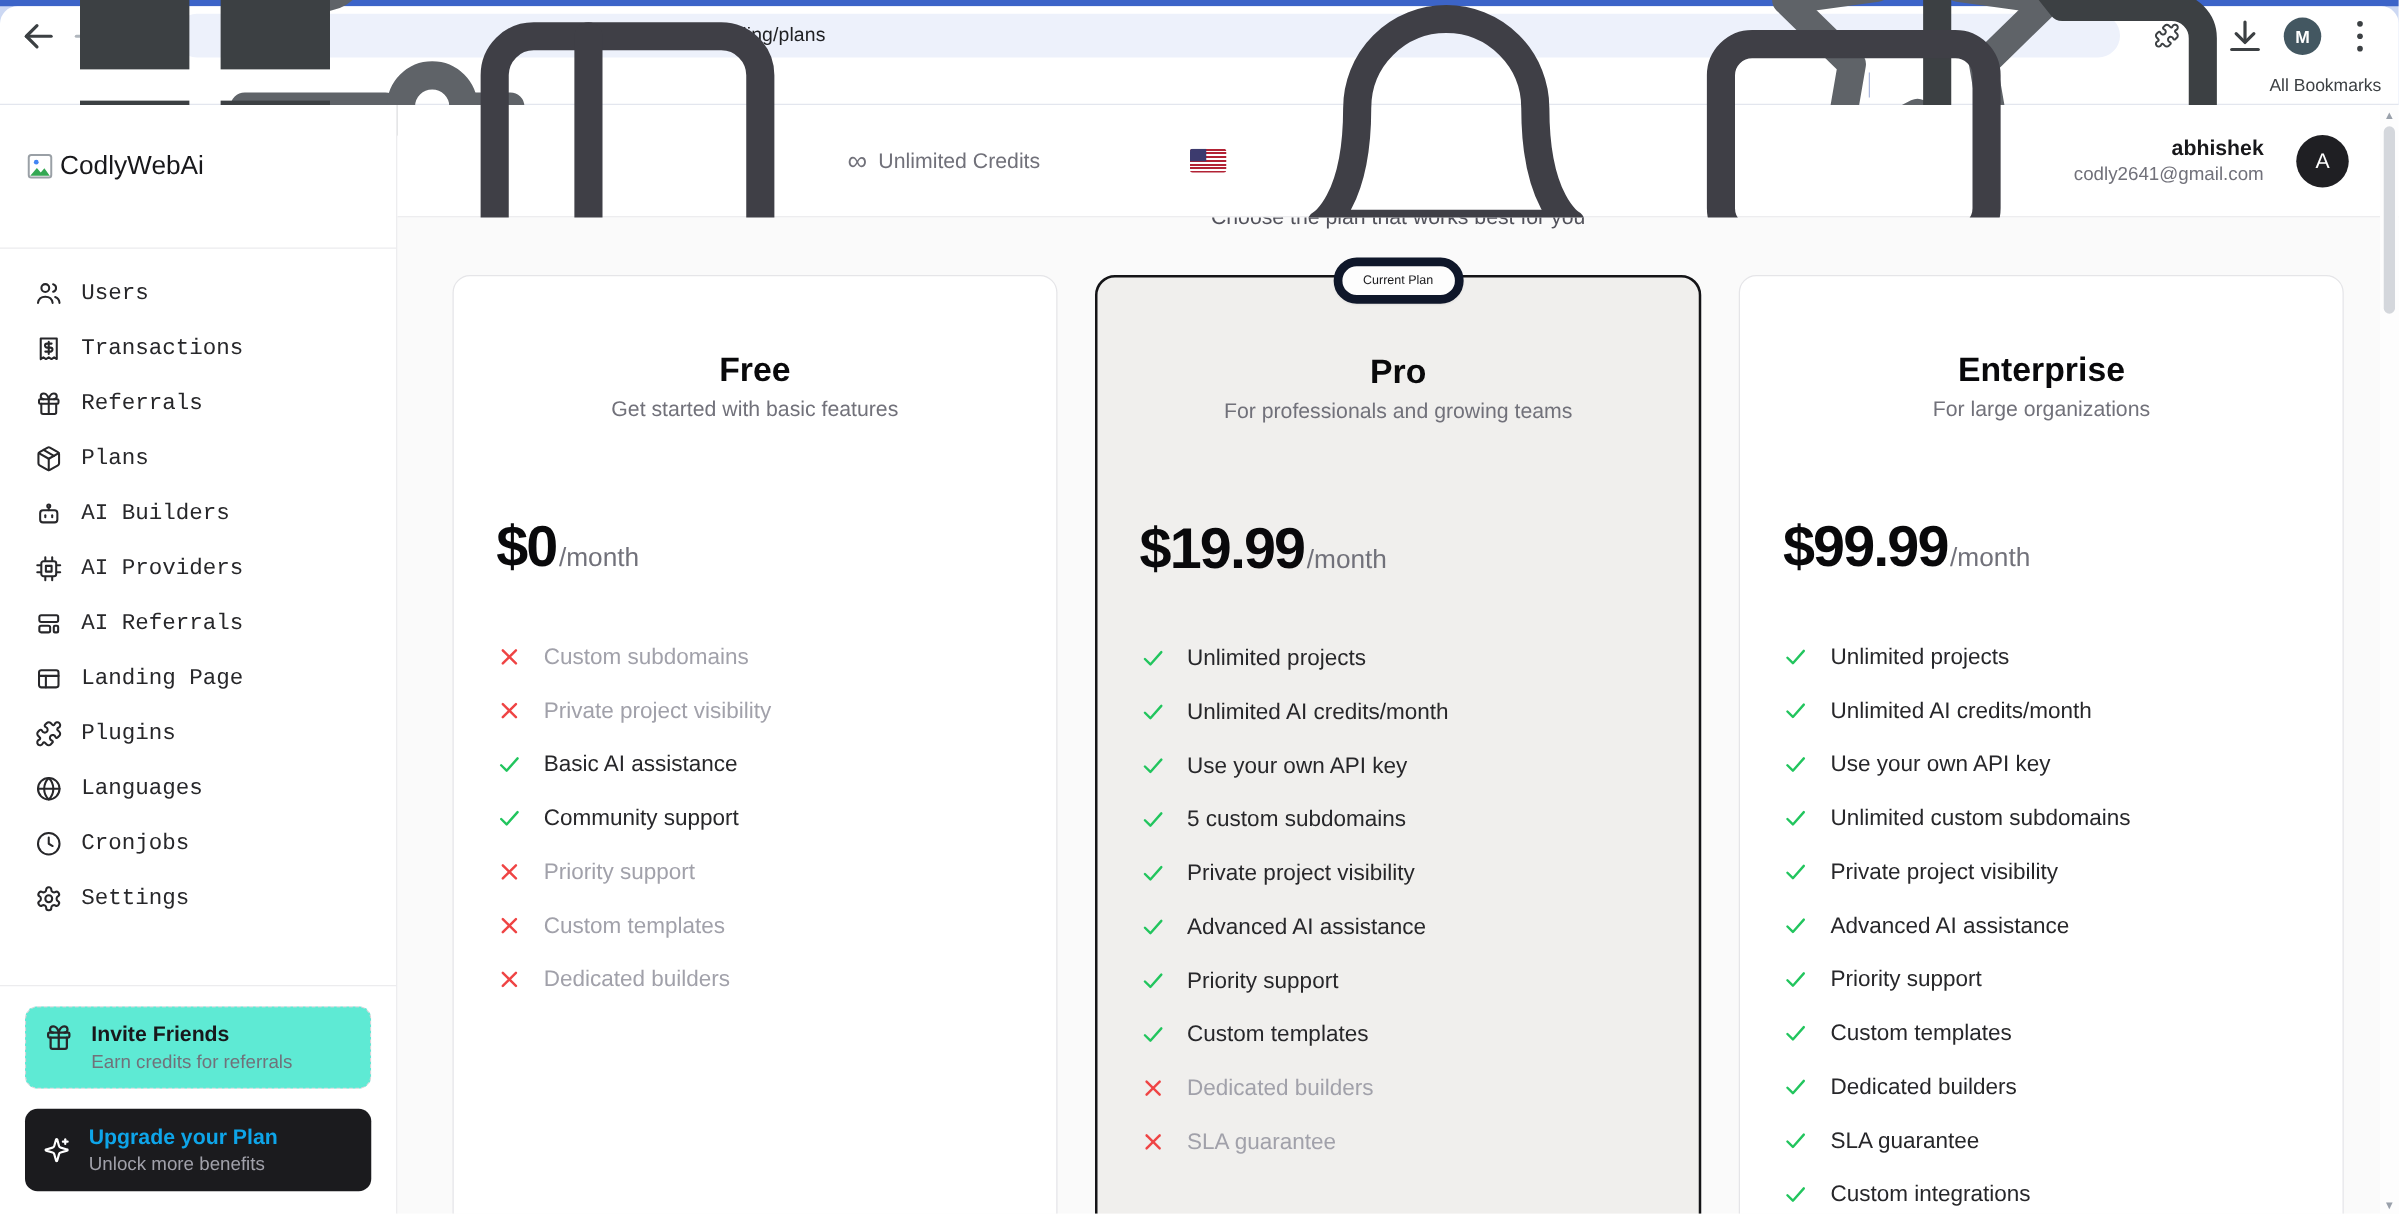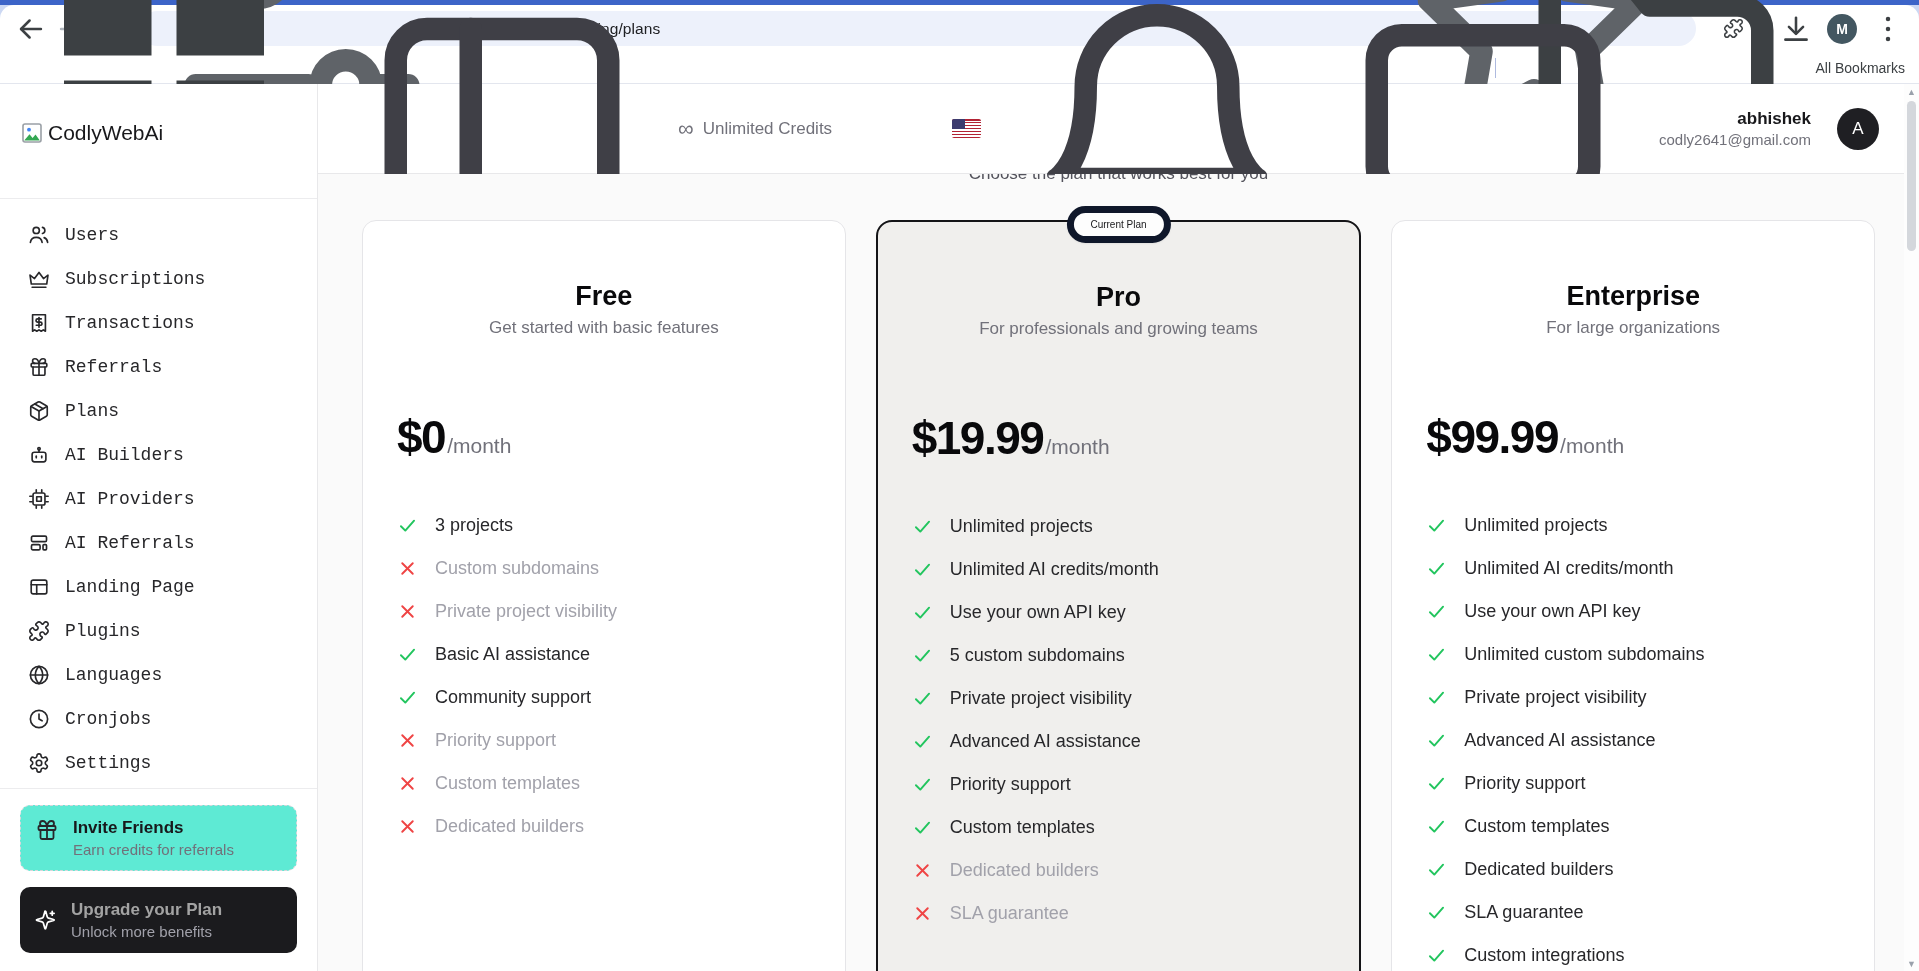--- a/index.html
+++ b/index.html
@@ -52,21 +52,21 @@
   .invite-card { border:1.6px dashed #d6d6da; background:#5eead4; border-radius:10px;
     padding:12px 14px; display:flex; gap:14px; cursor:pointer; }
   .invite-card .icon { width:24px; height:24px; color:#27272a; display:flex; }
   .invite-card .icon svg{ width:24px; height:24px; }
   .card-title { font-size:17px; font-weight:bold; color:#18181b; }
   .card-sub { font-size:15px; color:#71717a; margin-top:3px; }
   .upgrade-card { margin-top:16px; background:#1b1b1e; border-radius:10px; padding:13px 14px;
     display:flex; align-items:center; gap:14px; cursor:pointer; }
   .upgrade-card .icon { width:23px; height:23px; color:#fff; display:flex; }
   .upgrade-card .icon svg{ width:23px; height:23px; }
-  .upgrade-card .card-title { color:#a3a3a3; }
+  .upgrade-card .card-title { color:#0ea5e9; }
   .upgrade-card .card-sub { color:#a1a1aa; }
 
   .main { flex:1; display:flex; flex-direction:column; min-width:0; }
   .app-header { height:90px; background:#fff; border-bottom:1px solid #e8e8ea;
     display:flex; align-items:center; padding:0 40px 0 34px; gap:26px; }
   .hbtn { display:flex; color:#3f3f46; cursor:pointer; }
   .credits { display:flex; align-items:center; gap:9px; color:#71717a; font-size:17px; }
   .inf { font-size:22px; line-height:1; color:#71717a; }
   .header-right { margin-left:auto; display:flex; align-items:center; gap:26px; }
   .flag { width:29px; height:19px; border-radius:2px; overflow:hidden; position:relative;
@@ -224,29 +224,20 @@
               <path d="M2.6 20c.5-3.4 3-5.4 6.4-5.4s5.9 2 6.4 5.4"></path>
               <path d="M15.8 3.7a3.4 3.4 0 0 1 0 6.6"></path>
               <path d="M17.6 14.9c2.2.7 3.5 2.3 3.8 5.1"></path>
             </svg>
           </span>
           <span>Users</span>
         </div>
         <div class="nav-item">
           <span class="icon">
             <svg viewBox="0 0 24 24" fill="none" stroke="currentColor" stroke-width="1.8" stroke-linecap="round" stroke-linejoin="round" style="width:100%;height:100%">
-              <path d="M3.6 17.5 2.2 7.8l4.9 3.7L12 4.8l4.9 6.7 4.9-3.7-1.4 9.7Z"></path>
-              <path d="M4.5 21h15"></path>
-            </svg>
-          </span>
-          <span>Subscriptions</span>
-        </div>
-        <div class="nav-item">
-          <span class="icon">
-            <svg viewBox="0 0 24 24" fill="none" stroke="currentColor" stroke-width="1.8" stroke-linecap="round" stroke-linejoin="round" style="width:100%;height:100%">
               <path d="M5 3h14v18l-2.3-1.5-2.3 1.5-2.4-1.5L9.6 21l-2.3-1.5L5 21Z"></path>
               <path d="M14.5 7.5h-4a1.75 1.75 0 0 0 0 3.5h3a1.75 1.75 0 0 1 0 3.5H9"></path>
               <path d="M12 6v10.5"></path>
             </svg>
           </span>
           <span>Transactions</span>
         </div>
         <div class="nav-item">
           <span class="icon">
             <svg viewBox="0 0 24 24" fill="none" stroke="currentColor" stroke-width="1.8" stroke-linecap="round" stroke-linejoin="round" style="width:100%;height:100%">
@@ -420,28 +411,20 @@
       <div class="clipped-heading">Choose the plan that works best for you</div>
       <div class="cards" id="cards">
           <article class="plan-card">
             <h3 class="plan-name">Free</h3>
             <p class="plan-desc">Get started with basic features</p>
             <div class="price-row">
               <span class="price">$0</span>
               <span class="period">/month</span>
             </div>
             <ul class="features">
-              <li class="feature f-yes">
-                <span class="f-icon ic-check">
-                  <svg viewBox="0 0 24 24" fill="none" stroke="currentColor" stroke-width="2.2" stroke-linecap="round" stroke-linejoin="round" style="width:100%;height:100%">
-                    <path d="m4.5 12.8 5 5L19.5 6.5"></path>
-                  </svg>
-                </span>
-                <span>3 projects</span>
-              </li>
               <li class="feature f-no">
                 <span class="f-icon ic-x">
                   <svg viewBox="0 0 24 24" fill="none" stroke="currentColor" stroke-width="2.2" stroke-linecap="round" stroke-linejoin="round" style="width:100%;height:100%">
                     <path d="m6 6 12 12"></path>
                     <path d="M18 6 6 18"></path>
                   </svg>
                 </span>
                 <span>Custom subdomains</span>
               </li>
               <li class="feature f-no">

